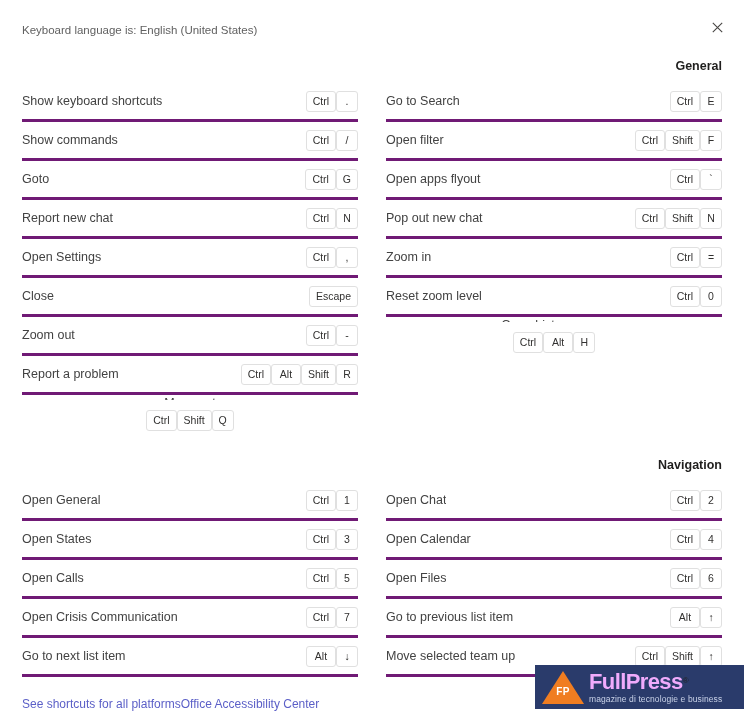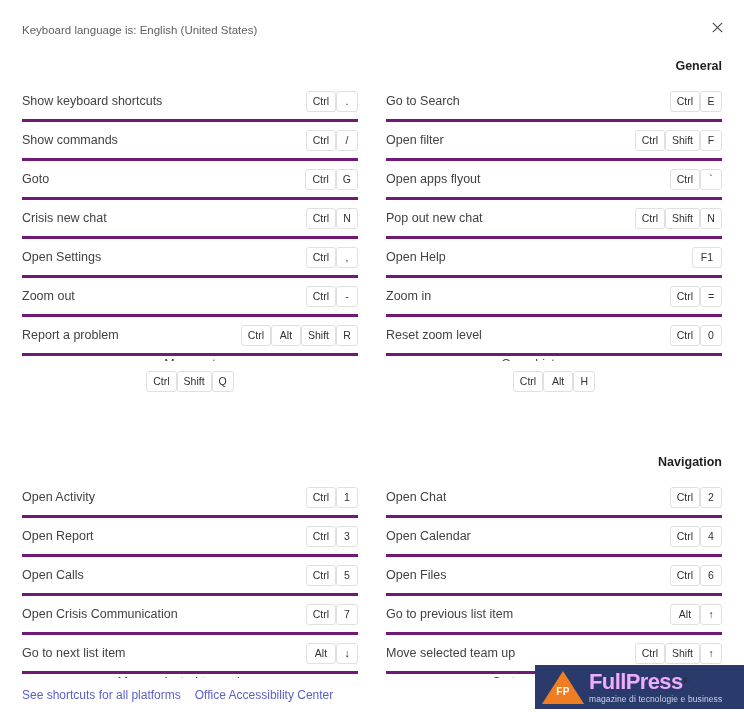--- a/index.html
+++ b/index.html
@@ -120,22 +120,21 @@
   .key.wide { min-width: 30px; }
 
   
   #footer {
     position: absolute;
     left: 0;
     bottom: 0;
     width: 744px;
     height: 34px;
     display: flex;
-    align-items: center;
-    gap: 14px;
+    align-items: flex-end;
     padding: 0 22px;
     box-sizing: border-box;
     background: #ffffff;
   }
   .footer-link {
     font-size: 12px;
     color: #5b5fc7;
     text-decoration: none;
     line-height: 16px;
     cursor: pointer;
@@ -238,31 +237,37 @@
             </div>
           </div>
           <div class="shortcut-row">
             <div class="shortcut-label">Goto</div>
             <div class="keys">
               <span class="key wide">Ctrl</span>
               <span class="key">G</span>
             </div>
           </div>
           <div class="shortcut-row">
-            <div class="shortcut-label">Crisis new chat</div>
+            <div class="shortcut-label">Report new chat</div>
             <div class="keys">
               <span class="key wide">Ctrl</span>
               <span class="key">N</span>
             </div>
           </div>
           <div class="shortcut-row">
             <div class="shortcut-label">Open Settings</div>
             <div class="keys">
               <span class="key wide">Ctrl</span>
               <span class="key">,</span>
+            </div>
+          </div>
+          <div class="shortcut-row">
+            <div class="shortcut-label">Close</div>
+            <div class="keys">
+              <span class="key wide">Escape</span>
             </div>
           </div>
           <div class="shortcut-row">
             <div class="shortcut-label">Zoom out</div>
             <div class="keys">
               <span class="key wide">Ctrl</span>
               <span class="key">-</span>
             </div>
           </div>
           <div class="shortcut-row">
@@ -305,26 +310,20 @@
               <span class="key wide">Ctrl</span>
               <span class="key">`</span>
             </div>
           </div>
           <div class="shortcut-row">
             <div class="shortcut-label">Pop out new chat</div>
             <div class="keys">
               <span class="key wide">Ctrl</span>
               <span class="key wide">Shift</span>
               <span class="key">N</span>
-            </div>
-          </div>
-          <div class="shortcut-row">
-            <div class="shortcut-label">Open Help</div>
-            <div class="keys">
-              <span class="key wide">F1</span>
             </div>
           </div>
           <div class="shortcut-row">
             <div class="shortcut-label">Zoom in</div>
             <div class="keys">
               <span class="key wide">Ctrl</span>
               <span class="key">=</span>
             </div>
           </div>
           <div class="shortcut-row">
@@ -344,28 +343,28 @@
           </div>
           <div class="shortcut-row blank"></div>
         </div>
       </div>
     </div>
     <div class="section">
       <div class="section-title nav-title">Navigation</div>
       <div class="columns">
         <div class="column">
           <div class="shortcut-row">
-            <div class="shortcut-label">Open Activity</div>
+            <div class="shortcut-label">Open General</div>
             <div class="keys">
               <span class="key wide">Ctrl</span>
               <span class="key">1</span>
             </div>
           </div>
           <div class="shortcut-row">
-            <div class="shortcut-label">Open Report</div>
+            <div class="shortcut-label">Open States</div>
             <div class="keys">
               <span class="key wide">Ctrl</span>
               <span class="key">3</span>
             </div>
           </div>
           <div class="shortcut-row">
             <div class="shortcut-label">Open Calls</div>
             <div class="keys">
               <span class="key wide">Ctrl</span>
               <span class="key">5</span>

